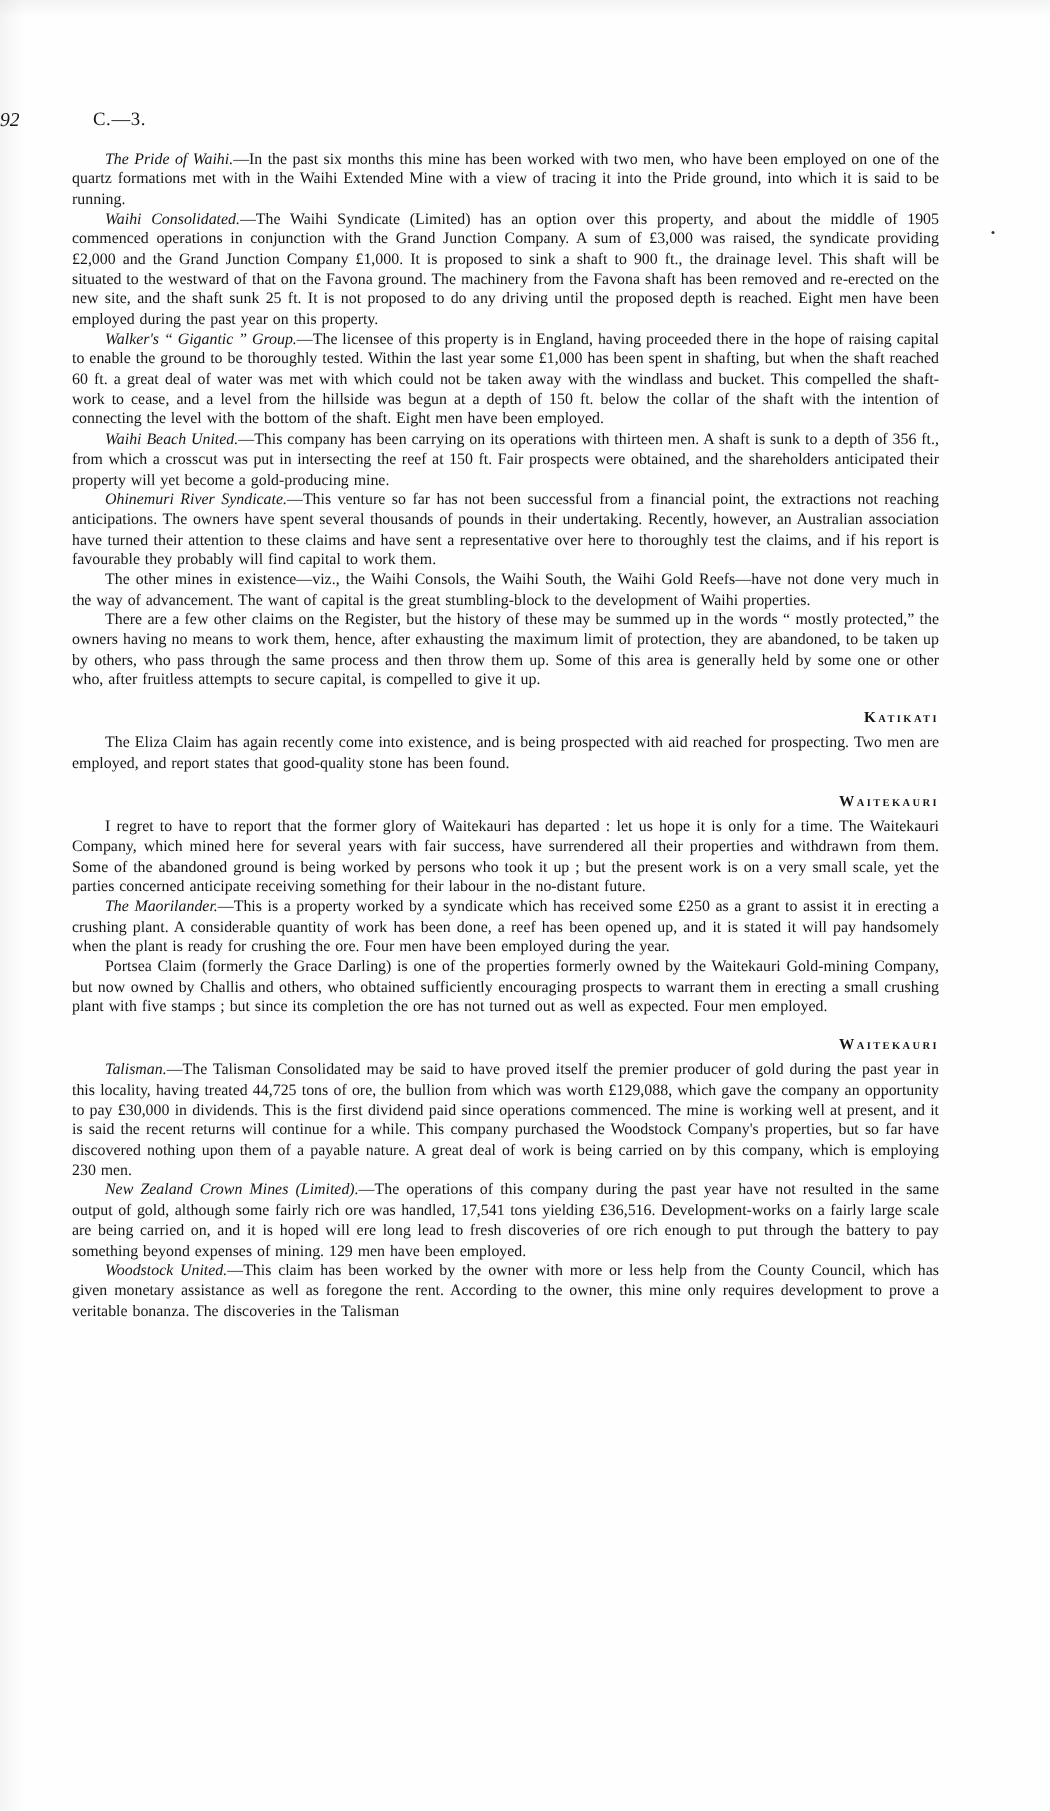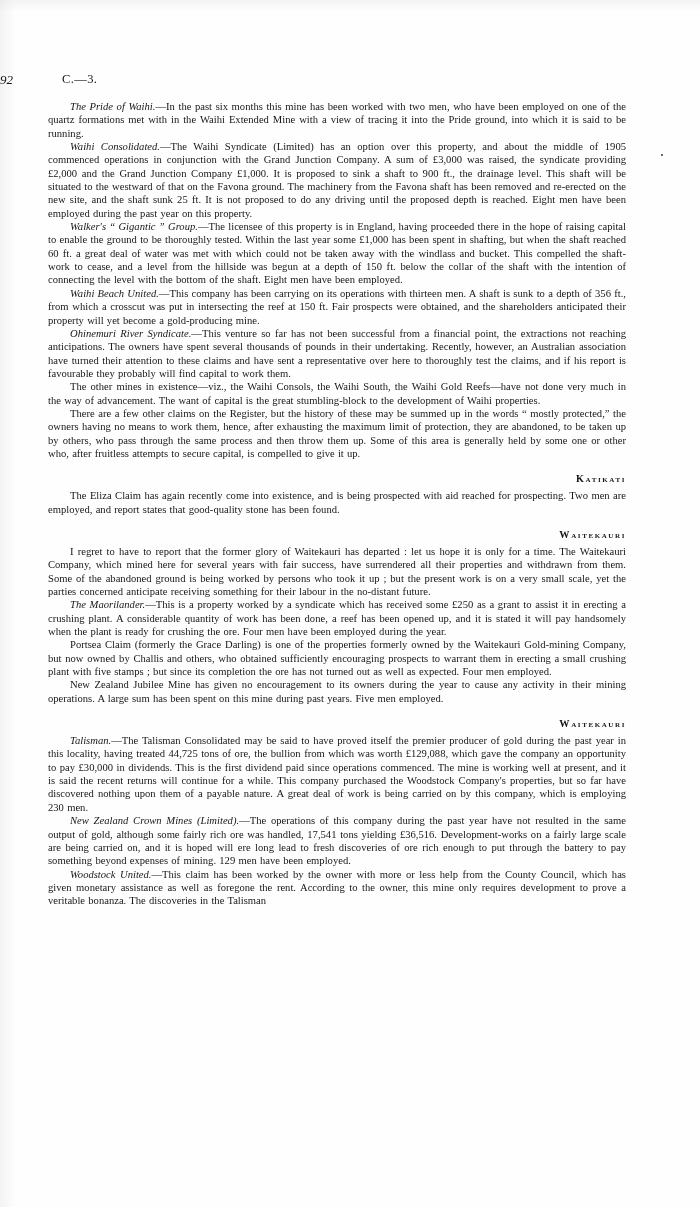--- a/index.html
+++ b/index.html
@@ -125,21 +125,20 @@
 
     <p class="para"><span>There are a few other claims on the Register, but the history of these may be summed up in the words “ mostly protected,” the owners having no means to work them, hence, after exhausting the maximum limit of protection, they are abandoned, to be taken up by others, who pass through the same process and then throw them up. Some of this area is generally held by some one or other who, after fruitless attempts to secure capital, is compelled to give it up.</span></p>
 
     <h2 class="section">Katikati</h2>
     <p class="para"><span>The Eliza Claim has again recently come into existence, and is being prospected with aid reached for prospecting. Two men are employed, and report states that good-quality stone has been found.</span></p>
 
     <h2 class="section">Waitekauri</h2>
     <p class="para"><span>I regret to have to report that the former glory of Waitekauri has departed : let us hope it is only for a time. The Waitekauri Company, which mined here for several years with fair success, have surrendered all their properties and withdrawn from them. Some of the abandoned ground is being worked by persons who took it up ; but the present work is on a very small scale, yet the parties concerned anticipate receiving something for their labour in the no-distant future.</span></p>
     <p class="para"><span class="run-in">The Maorilander.</span><span>—This is a property worked by a syndicate which has received some £250 as a grant to assist it in erecting a crushing plant. A considerable quantity of work has been done, a reef has been opened up, and it is stated it will pay handsomely when the plant is ready for crushing the ore. Four men have been employed during the year.</span></p>
     <p class="para"><span>Portsea Claim (formerly the Grace Darling) is one of the properties formerly owned by the Waitekauri Gold-mining Company, but now owned by Challis and others, who obtained sufficiently encouraging prospects to warrant them in erecting a small crushing plant with five stamps ; but since its completion the ore has not turned out as well as expected. Four men employed.</span></p>
-    <p class="para"><span>New Zealand Jubilee Mine has given no encouragement to its owners during the year to cause any activity in their mining operations. A large sum has been spent on this mine during past years. Five men employed.</span></p>
 
     <h2 class="section">Waitekauri</h2>
     <p class="para"><span class="run-in">Talisman.</span><span>—The Talisman Consolidated may be said to have proved itself the premier producer of gold during the past year in this locality, having treated 44,725 tons of ore, the bullion from which was worth £129,088, which gave the company an opportunity to pay £30,000 in dividends. This is the first dividend paid since operations commenced. The mine is working well at present, and it is said the recent returns will continue for a while. This company purchased the Woodstock Company's properties, but so far have discovered nothing upon them of a payable nature. A great deal of work is being carried on by this company, which is employing 230 men.</span></p>
     <p class="para"><span class="run-in">New Zealand Crown Mines (Limited).</span><span>—The operations of this company during the past year have not resulted in the same output of gold, although some fairly rich ore was handled, 17,541 tons yielding £36,516. Development-works on a fairly large scale are being carried on, and it is hoped will ere long lead to fresh discoveries of ore rich enough to put through the battery to pay something beyond expenses of mining. 129 men have been employed.</span></p>
     <p class="para"><span class="run-in">Woodstock United.</span><span>—This claim has been worked by the owner with more or less help from the County Council, which has given monetary assistance as well as foregone the rent. According to the owner, this mine only requires development to prove a veritable bonanza. The discoveries in the Talisman</span></p>
 
   </div>
 
   <div class="edge-shade-left"></div>
   <div class="edge-shade-top"></div>

